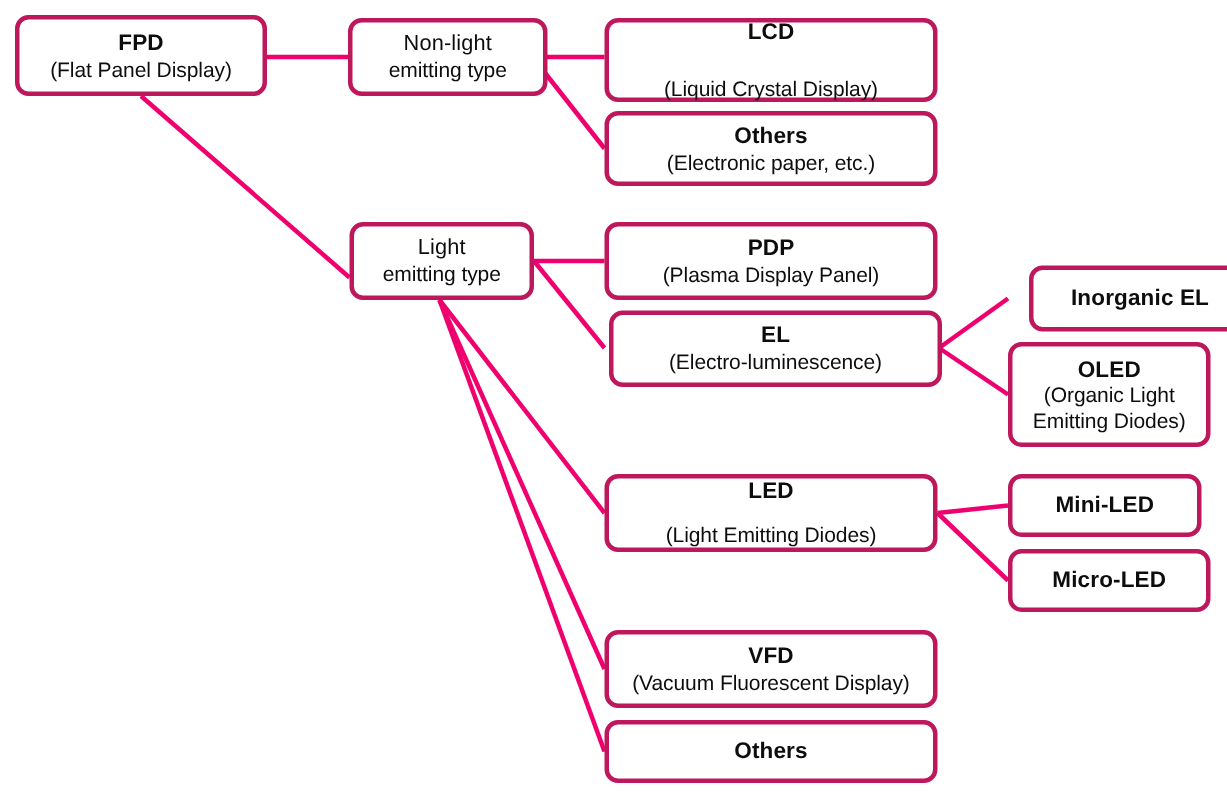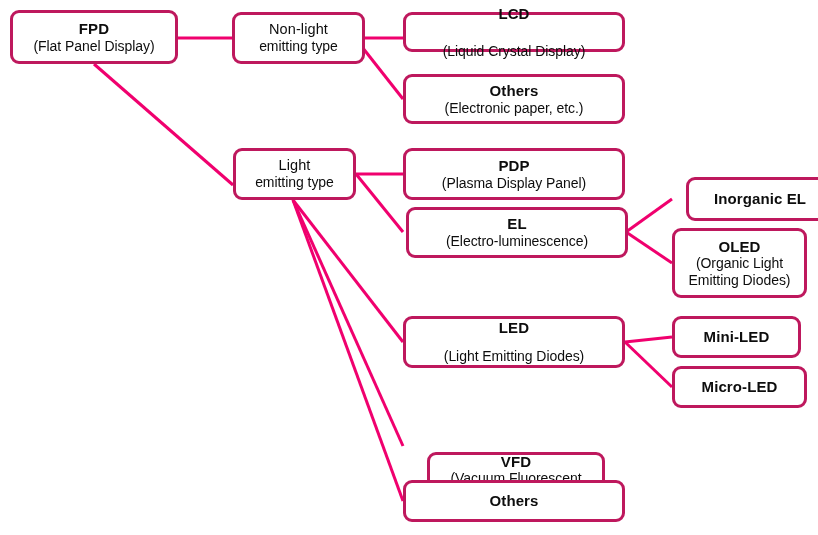--- a/index.html
+++ b/index.html
@@ -76,21 +76,21 @@
     </svg>
   <div id="node-layer">
       <div class="node" style="left: 10px; top: 10px; width: 168px; height: 54px;">
         <div class="title">FPD</div>
         <div class="sub">(Flat Panel Display)</div>
       </div>
       <div class="node" style="left: 232px; top: 12px; width: 133px; height: 52px;">
         <div class="title plain">Non-light</div>
         <div class="sub">emitting type</div>
       </div>
-      <div class="node" style="left: 403px; top: 12px; width: 222px; height: 40px; gap: 20px;">
+      <div class="node" style="left: 403px; top: 12px; width: 222px; height: 56px; gap: 20px;">
         <div class="title">LCD</div>
         <div class="sub">(Liquid Crystal Display)</div>
       </div>
       <div class="node" style="left: 403px; top: 74px; width: 222px; height: 50px;">
         <div class="title">Others</div>
         <div class="sub">(Electronic paper, etc.)</div>
       </div>
       <div class="node" style="left: 233px; top: 148px; width: 123px; height: 52px;">
         <div class="title plain">Light</div>
         <div class="sub">emitting type</div>
@@ -114,21 +114,21 @@
       <div class="node" style="left: 403px; top: 316px; width: 222px; height: 52px; justify-content: space-between;">
         <div class="title">LED</div>
         <div class="sub">(Light Emitting Diodes)</div>
       </div>
       <div class="node" style="left: 672px; top: 316px; width: 129px; height: 42px;">
         <div class="title">Mini-LED</div>
       </div>
       <div class="node" style="left: 672px; top: 366px; width: 135px; height: 42px;">
         <div class="title">Micro-LED</div>
       </div>
-      <div class="node" style="left: 427px; top: 420px; width: 178px; height: 52px; margin-top: 32px;">
+      <div class="node" style="left: 403px; top: 420px; width: 222px; height: 52px;">
         <div class="title">VFD</div>
         <div class="sub">(Vacuum Fluorescent Display)</div>
       </div>
       <div class="node" style="left: 403px; top: 480px; width: 222px; height: 42px;">
         <div class="title">Others</div>
       </div>
     </div>
 </div>
 
 </body></html>

